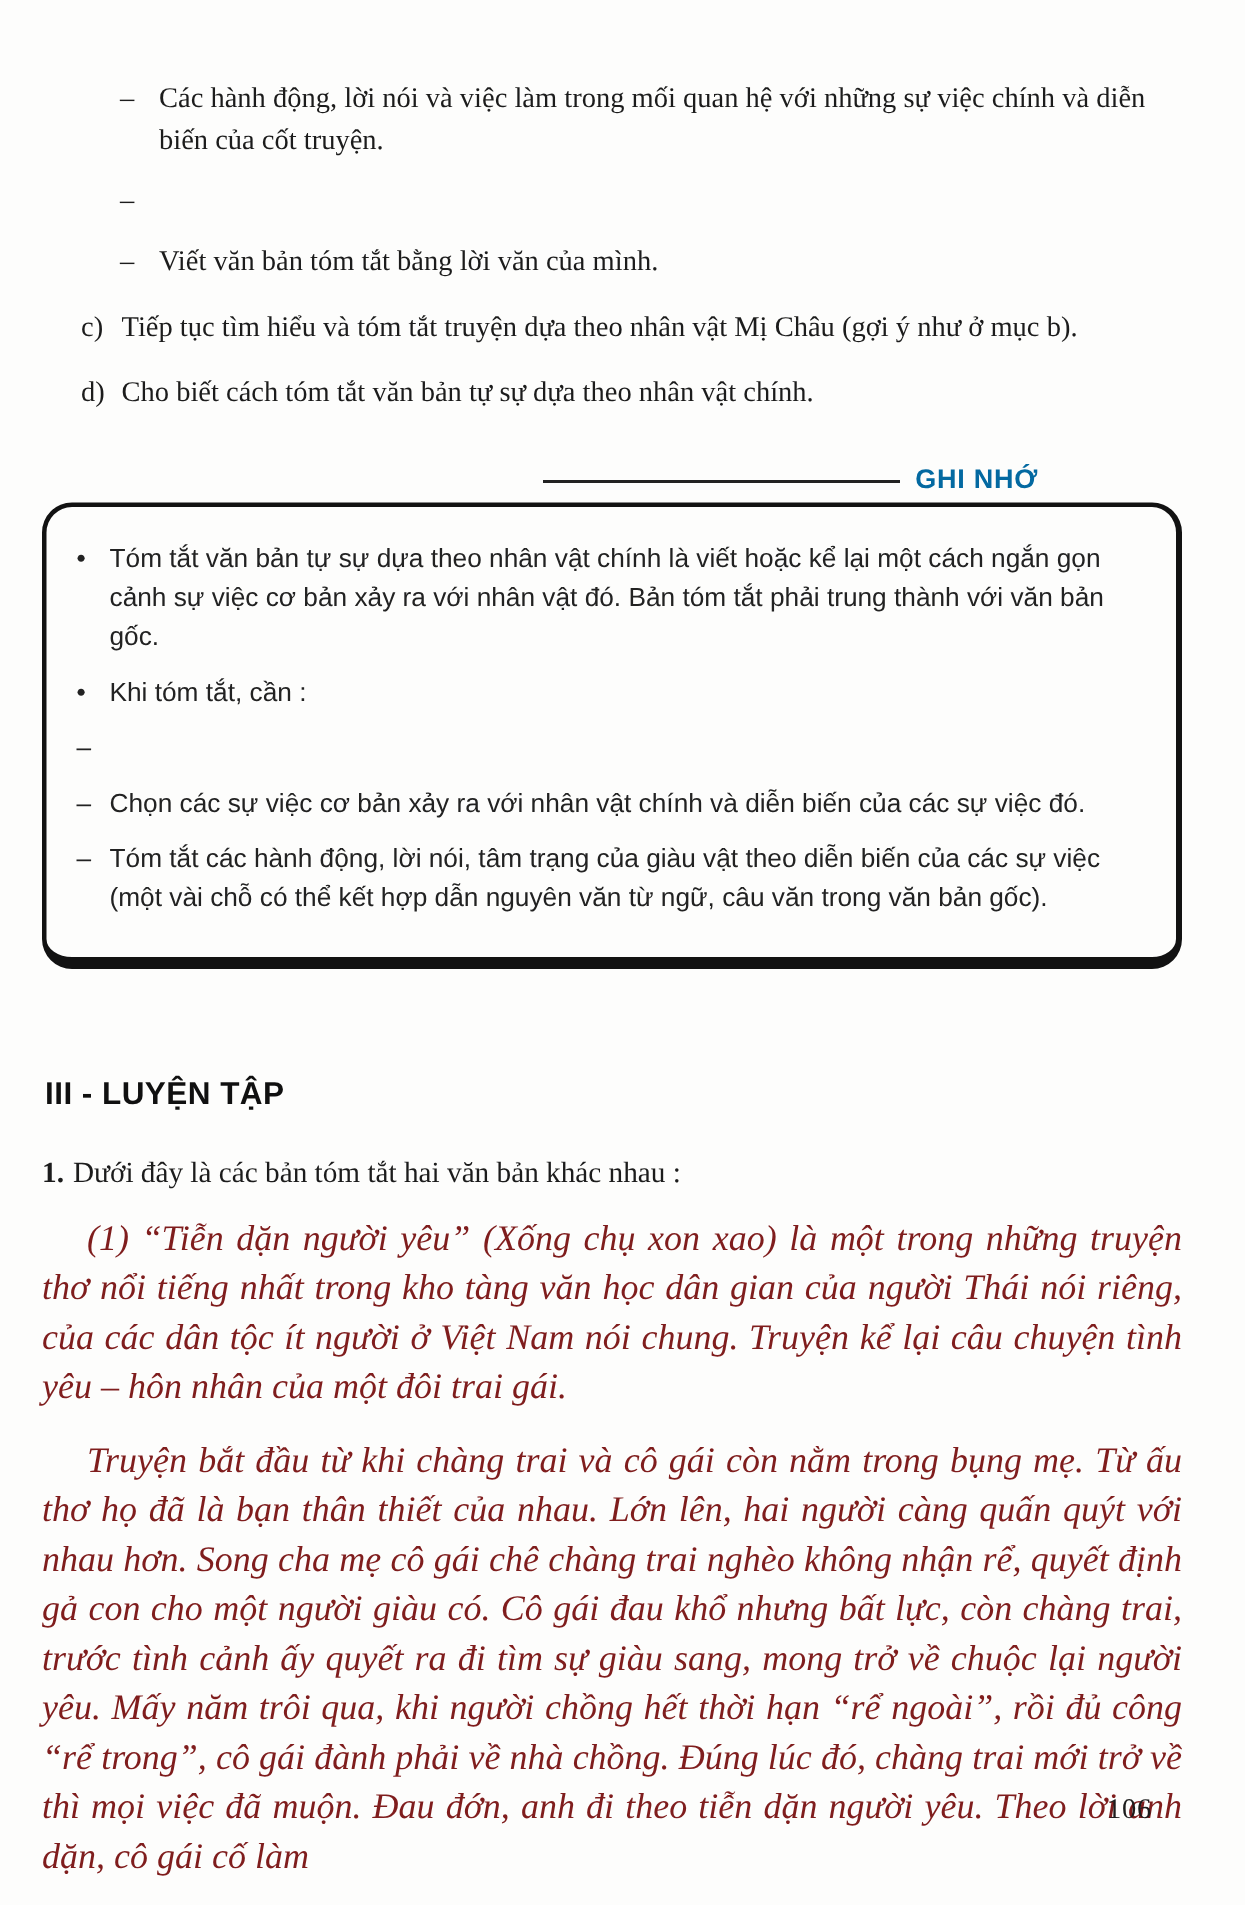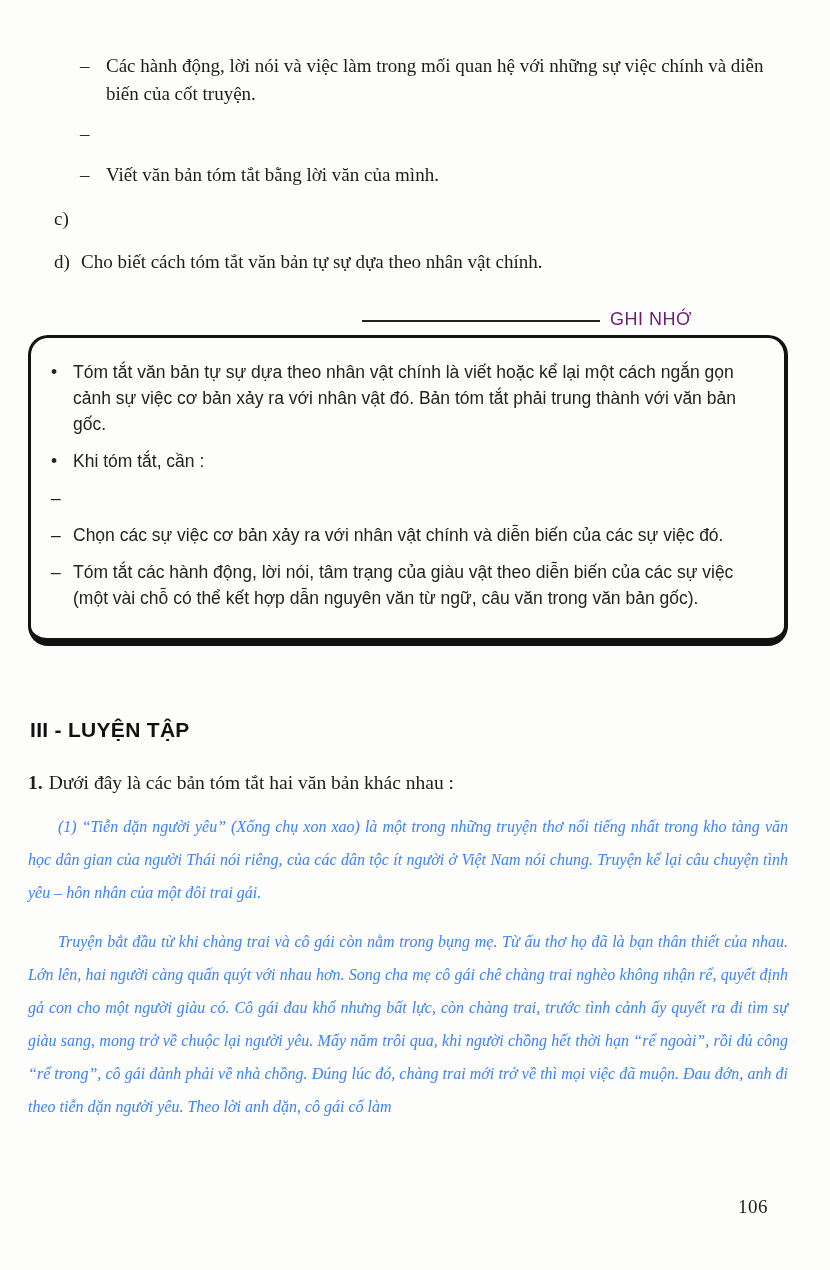--- a/index.html
+++ b/index.html
@@ -27,22 +27,22 @@
 
   
   .ghinho { margin-top: 34px; }
   .gn-label-row {
     display: flex; align-items: center; justify-content: flex-end;
     margin-right: 96px; margin-bottom: 5px;
   }
   .gn-line { width: 238px; border-top: 2px solid #222; margin-bottom: -2px; }
   .gn-title {
     font-family: "Liberation Sans", sans-serif;
-    font-weight: normal; font-size: 18px; letter-spacing: 0.5px;
-    margin-left: 10px; color: #701a75;
+    font-weight: bold; font-size: 18px; letter-spacing: 0.5px;
+    margin-left: 10px; color: #0369a1;
   }
   .gn-box {
     border: 3px solid #121212;
     border-bottom-width: 8px;
     border-right-width: 4px;
     border-radius: 20px;
     padding: 22px 28px 16px 20px;
     font-family: "Liberation Sans", sans-serif;
     font-size: 17.5px;
     line-height: 1.48;
@@ -60,25 +60,25 @@
     font-size: 21px;
     letter-spacing: 0.3px;
     color: #101010;
   }
   .exercise-line { margin-top: 30px; font-size: 19.5px; }
   .exercise-line .num { font-weight: bold; margin-right: 6px; }
 
   .italic-para {
     margin-top: 16px;
     font-style: italic;
-    font-size: 16px;
+    font-size: 24px;
     line-height: 33px;
     text-align: justify;
     text-indent: 30px;
-    color: #3b82f6;
+    color: #7f1d1d;
   }
   .italic-para:first-of-type { margin-top: 20px; }
 
   .page-number {
     position: absolute;
     right: 62px;
     bottom: 52px;
     font-size: 19px;
     letter-spacing: 0.5px;
   }
@@ -98,20 +98,21 @@
     </div>
     <div class="dash-item">
       <span class="marker">–</span>
       <span>Viết văn bản tóm tắt bằng lời văn của mình.</span>
     </div>
   </div>
 
   <div class="letter-list">
     <div class="letter-item">
       <span class="letter">c)</span>
+      <span>Tiếp tục tìm hiểu và tóm tắt truyện dựa theo nhân vật Mị Châu (gợi ý như ở mục b).</span>
     </div>
     <div class="letter-item">
       <span class="letter">d)</span>
       <span>Cho biết cách tóm tắt văn bản tự sự dựa theo nhân vật chính.</span>
     </div>
   </div>
 
   <div class="ghinho">
     <div class="gn-label-row">
       <span class="gn-line"></span>

